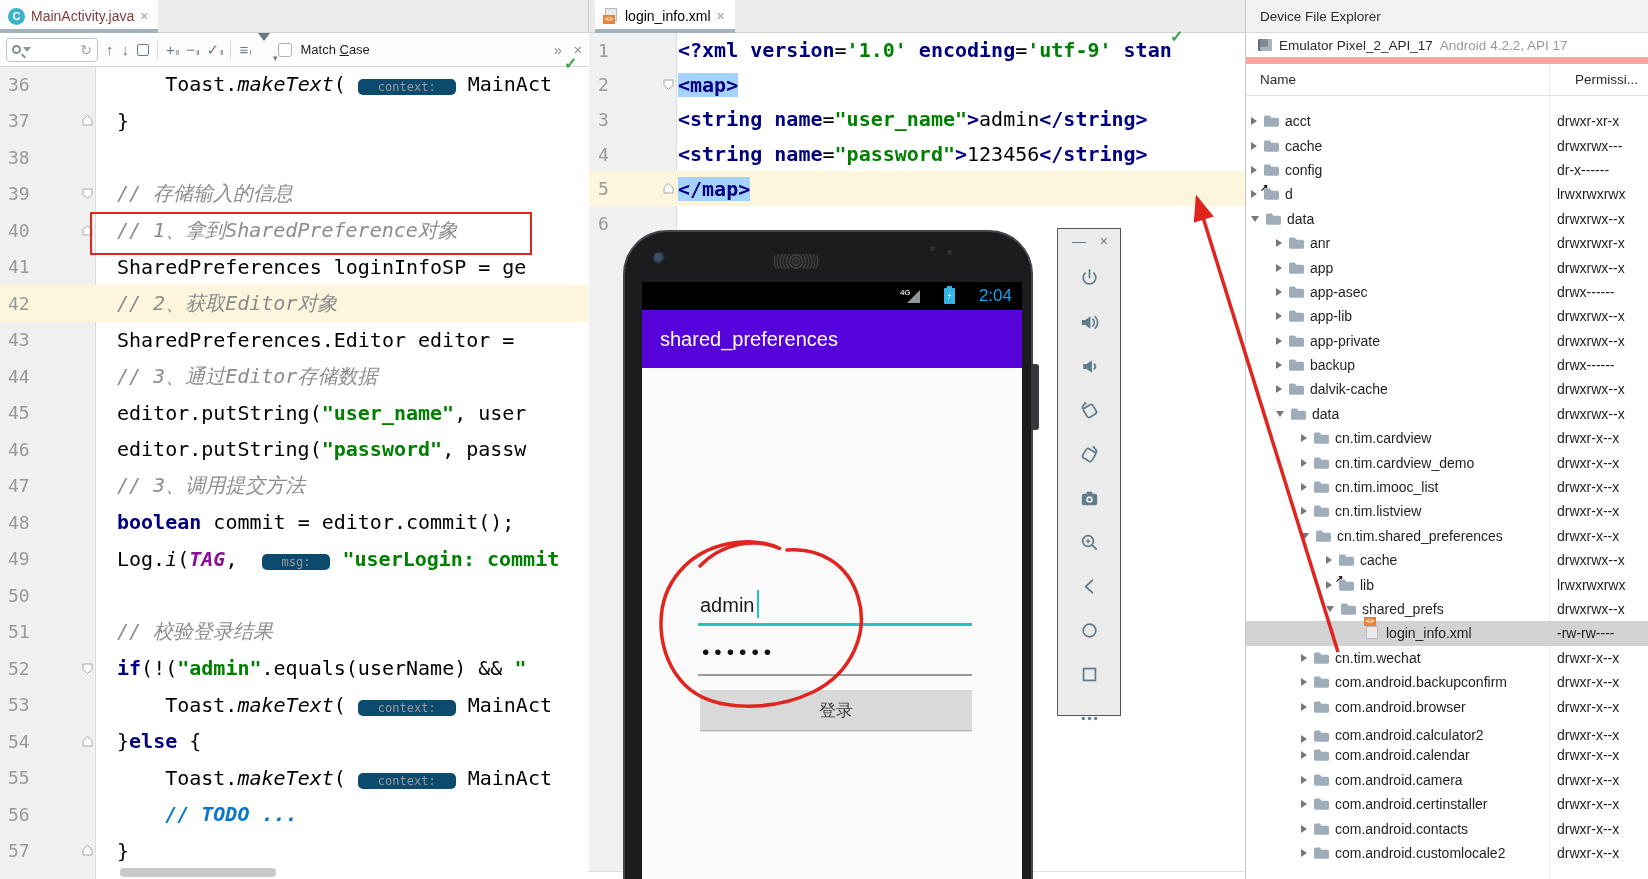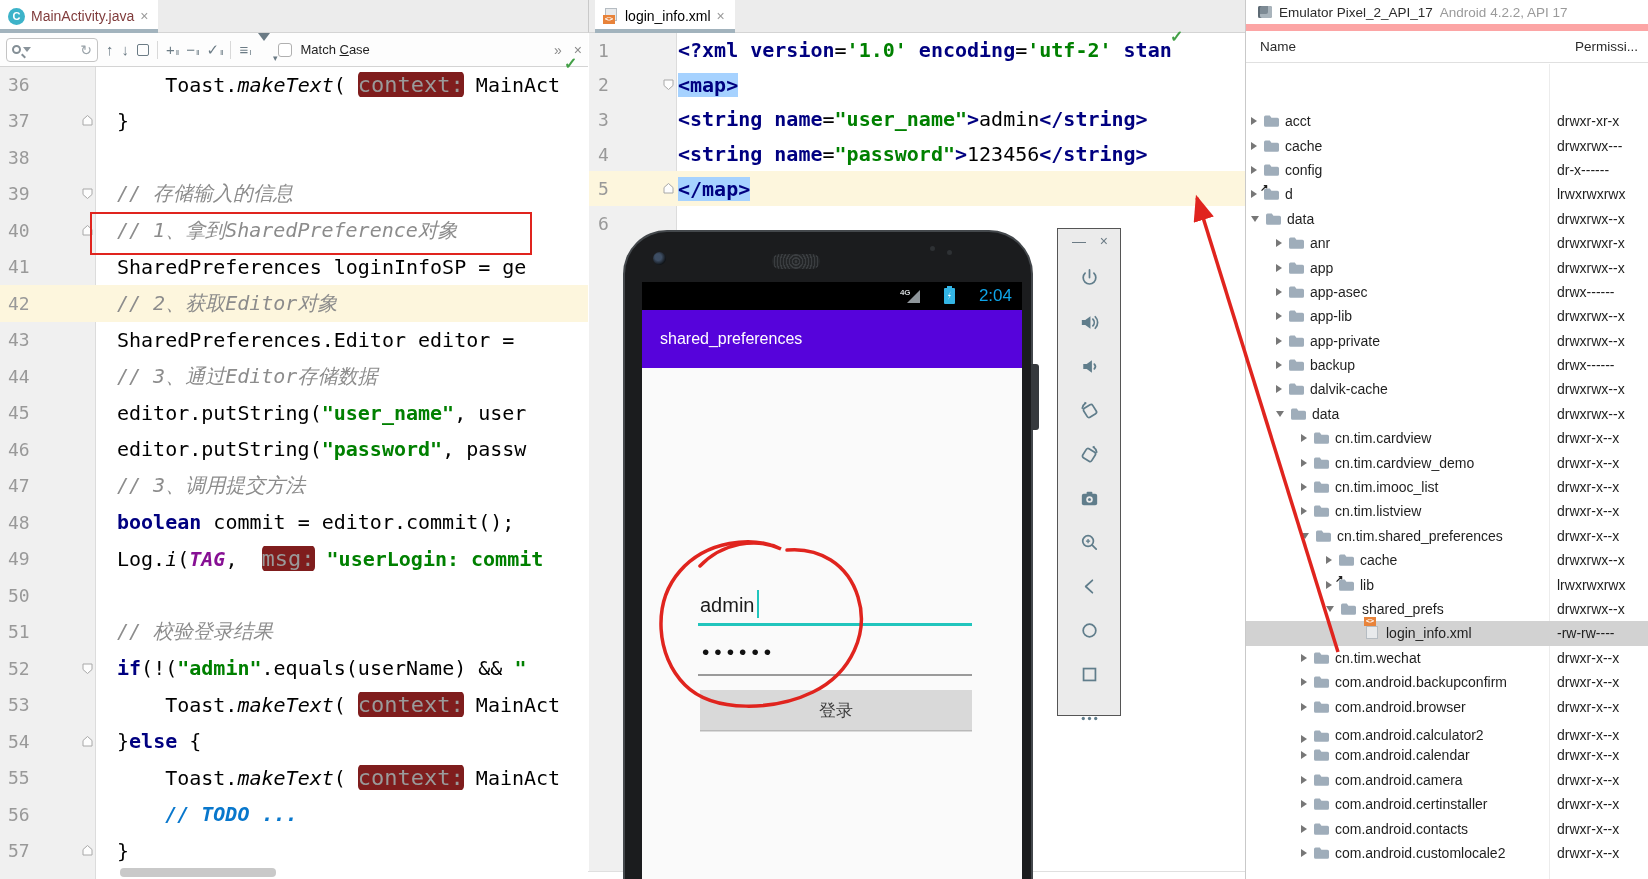--- a/index.html
+++ b/index.html
@@ -62,21 +62,21 @@
   .code-rows.left .code-text { padding-left:21px; }
   .code-rows.xml .code-text { padding-left:1px; }
   .tk-p { color:#000; }
   .tk-k { color:#000080; font-weight:bold; }
   .tk-s { color:#008000; font-weight:bold; }
   .tk-c { color:#8c8c8c; font-style:italic; }
   .tk-t { color:#0877cc; font-weight:bold; font-style:italic; }
   .tk-f { color:#871094; font-weight:bold; font-style:italic; }
   .tk-m { color:#000; font-style:italic; }
   .tk-b { color:#000080; font-weight:bold; background:#a6d2ff; }
-  .tk-h { color:#9a9a9a; background:#7f1d1d; border-radius:5px; padding:1px 0; font-size:22px; }
+  .tk-h { color:#9a9a9a; background:#0c4a6e; border-radius:5px; padding:1px 20px; font-size:12px; }
   .code-row.redbox::before { content:""; position:absolute; left:90px; top:0px; width:438px; height:39px;
     border:2.5px solid #e0241e; pointer-events:none; }
   .hscroll { position:absolute; left:120px; top:868px; width:156px; height:9px; background:#c9c9c9; border-radius:4px; }
   .xml-bottom-border { position:absolute; left:588px; top:871px; width:657px; height:1px; background:#e0e0e0; }
   .green-check { position:absolute; color:#43a047; font-size:16px; font-weight:bold; z-index:30; }
 
   
   .explorer { position:absolute; left:1245px; top:0; width:403px; height:879px; background:#fff; border-left:1px solid #c9c9c9; }
   .exp-header { height:33px; background:#f2f2f2; border-bottom:1px solid #d9d9d9; display:flex; align-items:center; padding-left:14px;
     font-size:13.5px; color:#2b2b2b; }
@@ -114,21 +114,21 @@
   .st-net { position:relative; width:20px; height:16px; }
   .st-net .fourg { position:absolute; left:0; top:0; color:#cfd3d6; font-size:8px; font-weight:bold; }
   .st-net .tri { position:absolute; right:0; bottom:1px; width:0; height:0;
     border-left:13px solid transparent; border-bottom:13px solid #8f969b; }
   .st-batt { position:relative; width:11px; height:16px; background:#33b5e5; border-radius:1px; }
   .st-batt::before { content:""; position:absolute; left:3px; top:-2px; width:5px; height:2px; background:#33b5e5; }
   .st-batt::after { content:""; position:absolute; left:4px; top:3px; width:3px; height:9px;
     background:#fff; clip-path:polygon(100% 0,0 55%,60% 55%,0 100%,100% 45%,40% 45%); }
   .st-time { color:#0ea5e9; font-size:17px; }
   .appbar { position:absolute; left:0; top:28px; width:100%; height:58px; background:#5603db; display:flex; align-items:center; padding-left:18px; }
-  .appbar-title { color:#fff; font-size:16px; }
+  .appbar-title { color:#fff; font-size:20px; }
   .fld-user { position:absolute; left:58px; top:312px; font-size:20px; color:#1b1b1b; }
   .cursor { position:absolute; left:115px; top:308px; width:2px; height:28px; background:#21c5bd; }
   .ul-teal { position:absolute; left:56px; top:341px; width:274px; height:3px; background:#21c5bd; }
   .fld-pass { position:absolute; left:60px; top:358px; font-size:21px; letter-spacing:5px; color:#111; }
   .ul-gray { position:absolute; left:56px; top:392px; width:274px; height:1.5px; background:#9a9a9a; }
   .login-btn { position:absolute; left:58px; top:408px; width:272px; height:40px; background:#d9d9d9;
     box-shadow:0 1.5px 0 #b9b9b9; display:flex; align-items:center; justify-content:center; font-size:17px; color:#3a3a3a; }
 
   
   .emu-toolbar { position:absolute; left:1057px; top:228px; width:64px; height:488px; background:#ebebeb;
@@ -224,21 +224,21 @@
       <div class="code-row"><span class="gut-num">54</span><span class="fold-cell"><svg width="13" height="13">
             <path d="M2 11 h9 V5.5 L6.5 1.5 2 5.5 z" fill="#fdfdfd" stroke="#a8a8a8"></path>
           </svg></span><span class="code-text"><span class="tk-p">}</span><span class="tk-k">else</span><span class="tk-p"> {</span></span></div>
       <div class="code-row"><span class="gut-num">55</span><span class="fold-cell"></span><span class="code-text"><span class="tk-p">    Toast.</span><span class="tk-m">makeText</span><span class="tk-p">( </span><span class="tk-h">context:</span><span class="tk-p"> MainAct</span></span></div>
       <div class="code-row"><span class="gut-num">56</span><span class="fold-cell"></span><span class="code-text"><span class="tk-t">    // TODO ...</span></span></div>
       <div class="code-row"><span class="gut-num">57</span><span class="fold-cell"><svg width="13" height="13">
             <path d="M2 11 h9 V5.5 L6.5 1.5 2 5.5 z" fill="#fdfdfd" stroke="#a8a8a8"></path>
           </svg></span><span class="code-text"><span class="tk-p">}</span></span></div>
     </div>
   <div id="xml-code" class="code-rows xml">
-      <div class="code-row"><span class="gut-num">1</span><span class="fold-cell"></span><span class="code-text"><span class="tk-k">&lt;?xml version</span><span class="tk-p">=</span><span class="tk-s">'1.0'</span><span class="tk-k"> encoding</span><span class="tk-p">=</span><span class="tk-s">'utf-2'</span><span class="tk-k"> stan</span></span></div>
+      <div class="code-row"><span class="gut-num">1</span><span class="fold-cell"></span><span class="code-text"><span class="tk-k">&lt;?xml version</span><span class="tk-p">=</span><span class="tk-s">'1.0'</span><span class="tk-k"> encoding</span><span class="tk-p">=</span><span class="tk-s">'utf-9'</span><span class="tk-k"> stan</span></span></div>
       <div class="code-row"><span class="gut-num">2</span><span class="fold-cell"><svg width="13" height="13">
             <path d="M2 2 h9 v5.5 l-4.5 4 L2 7.5 z" fill="#fdfdfd" stroke="#a8a8a8"></path>
           </svg></span><span class="code-text"><span class="tk-b">&lt;map&gt;</span></span></div>
       <div class="code-row"><span class="gut-num">3</span><span class="fold-cell"></span><span class="code-text"><span class="tk-k">&lt;string name</span><span class="tk-p">=</span><span class="tk-s">"user_name"</span><span class="tk-k">&gt;</span><span class="tk-p">admin</span><span class="tk-k">&lt;/string&gt;</span></span></div>
       <div class="code-row"><span class="gut-num">4</span><span class="fold-cell"></span><span class="code-text"><span class="tk-k">&lt;string name</span><span class="tk-p">=</span><span class="tk-s">"password"</span><span class="tk-k">&gt;</span><span class="tk-p">123456</span><span class="tk-k">&lt;/string&gt;</span></span></div>
       <div class="code-row hl"><span class="gut-num">5</span><span class="fold-cell"><svg width="13" height="13">
             <path d="M2 11 h9 V5.5 L6.5 1.5 2 5.5 z" fill="#fdfdfd" stroke="#a8a8a8"></path>
           </svg></span><span class="code-text"><span class="tk-b">&lt;/map&gt;</span></span></div>
       <div class="code-row"><span class="gut-num">6</span><span class="fold-cell"></span><span class="code-text"></span></div>
     </div>
@@ -253,20 +253,21 @@
         <span class="page"></span>
           <span class="badge">&lt;&gt;</span>
       </span>
       <span class="tab-title">login_info.xml</span>
       <span class="tab-close">×</span>
       <span class="underline"></span>
     </div>
   </div>
 
   <div class="explorer">
+    <div class="exp-header">Device File Explorer</div>
     <div class="exp-device">
       <span class="dev-icon"></span>
       <span class="dev-name">Emulator Pixel_2_API_17</span>
       <span class="dev-sub">Android 4.2.2, API 17</span>
     </div>
     <div class="exp-cols">
       <span class="c1">Name</span>
       <span class="c2">Permissi...</span>
     </div>
     <div class="col-divider"></div>

